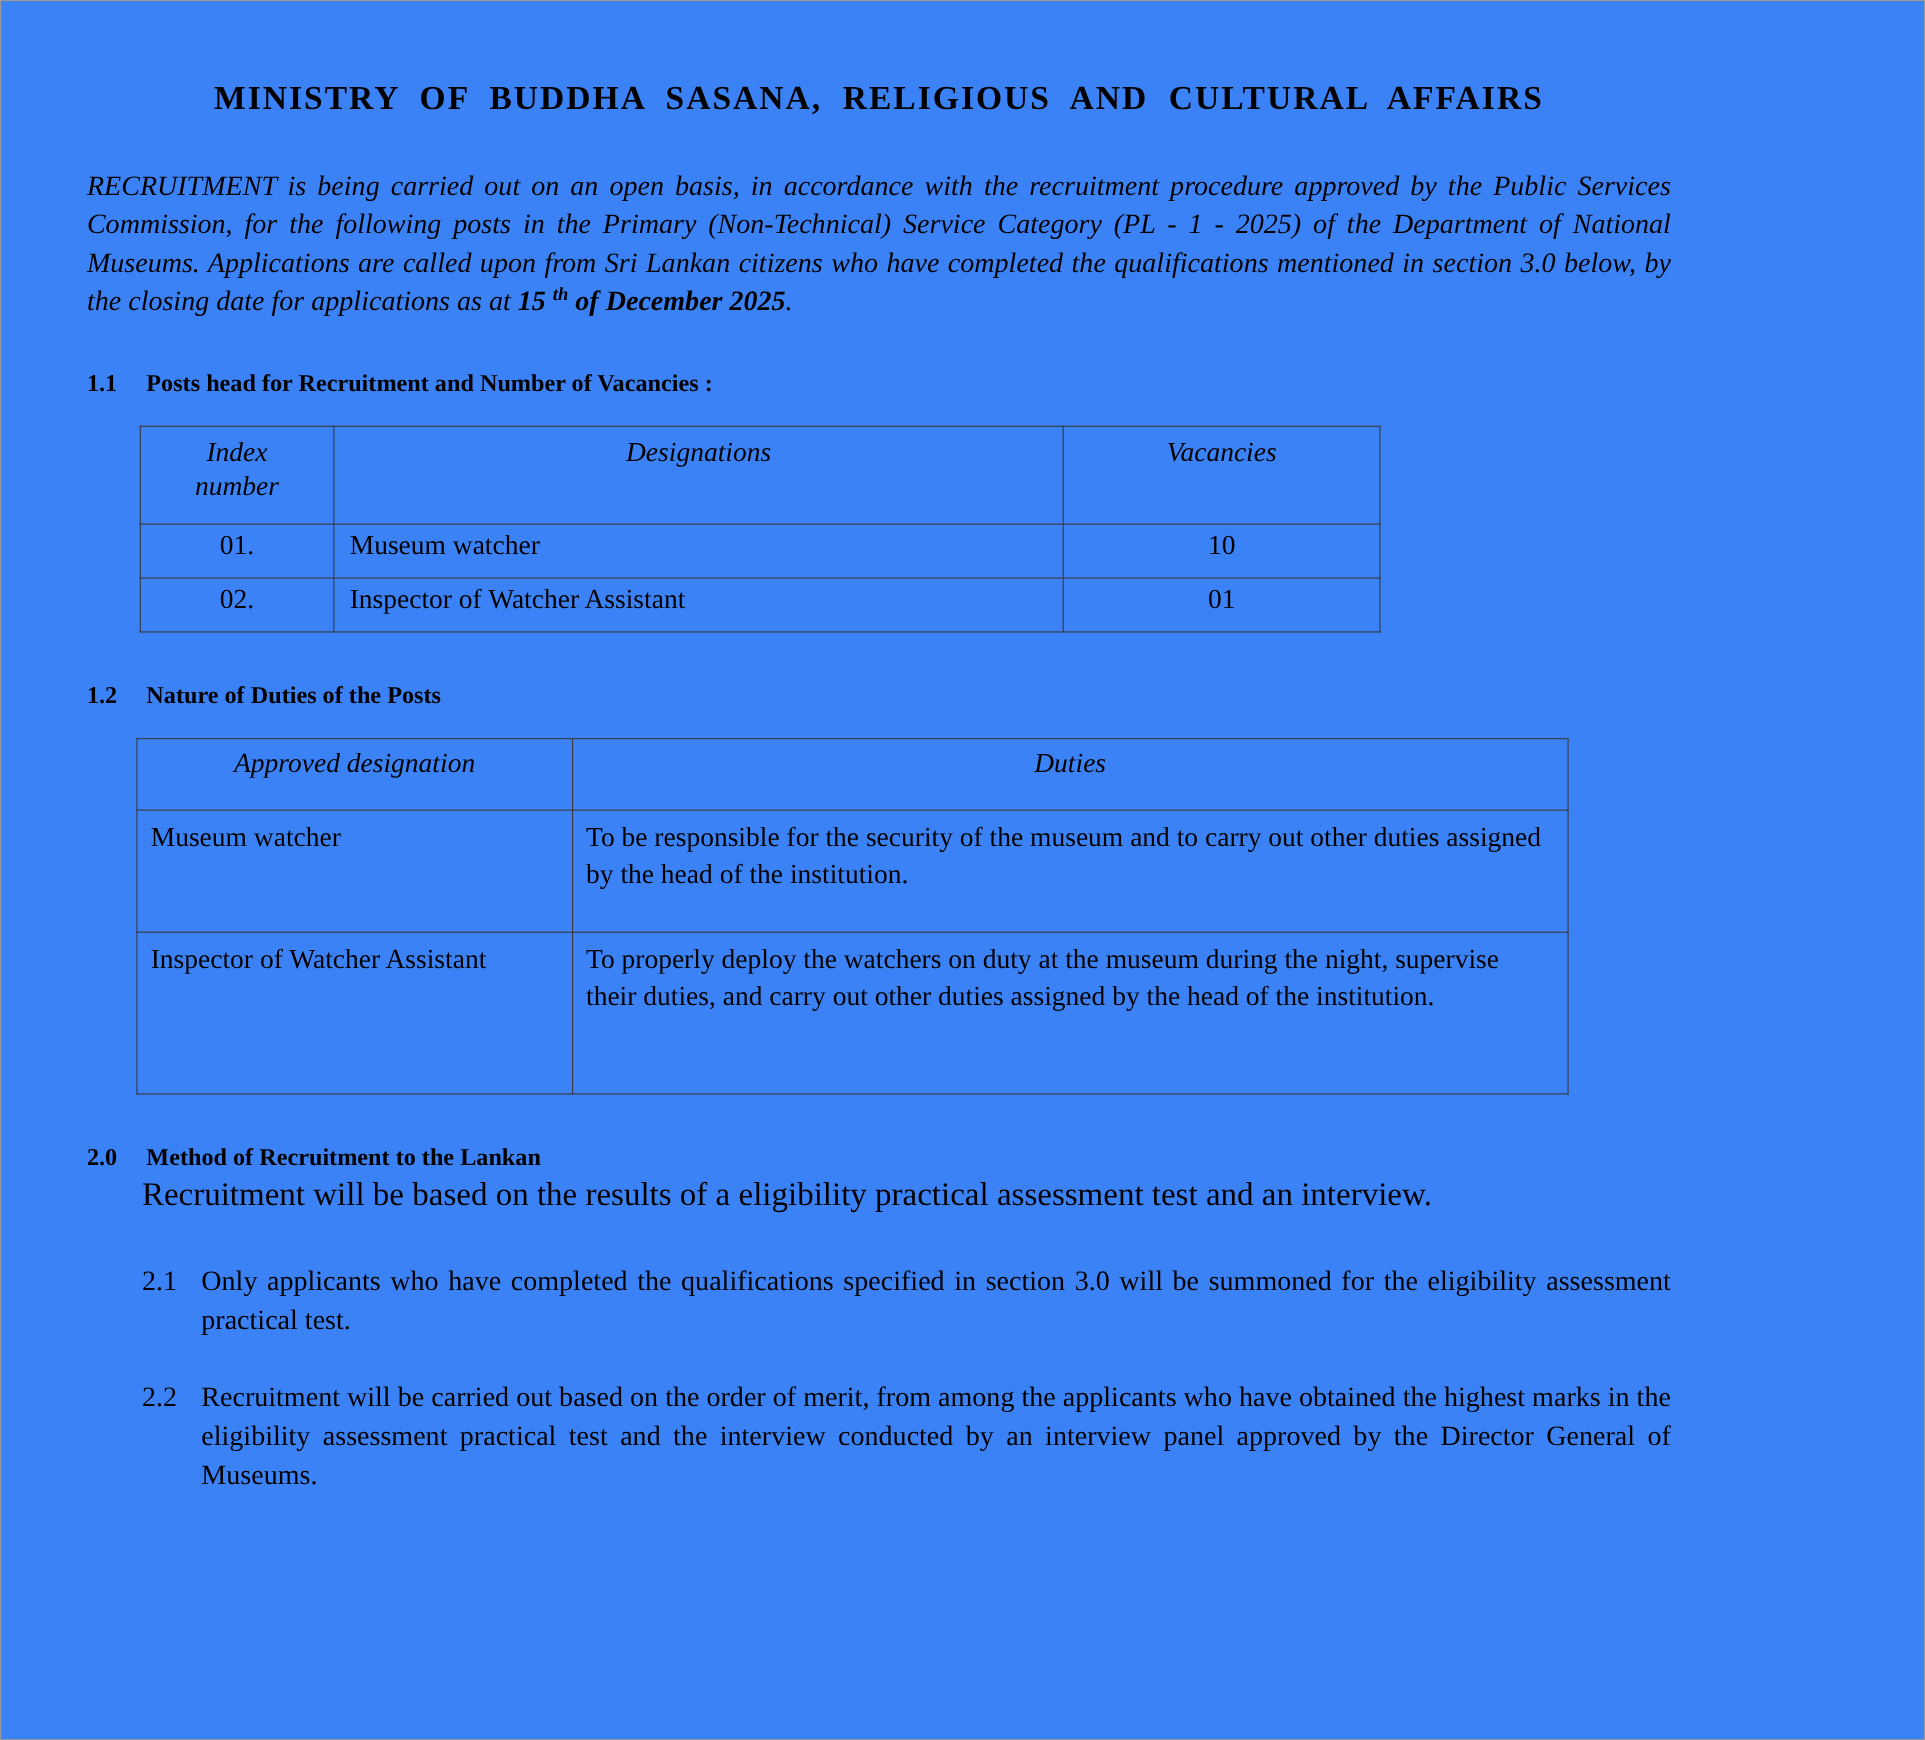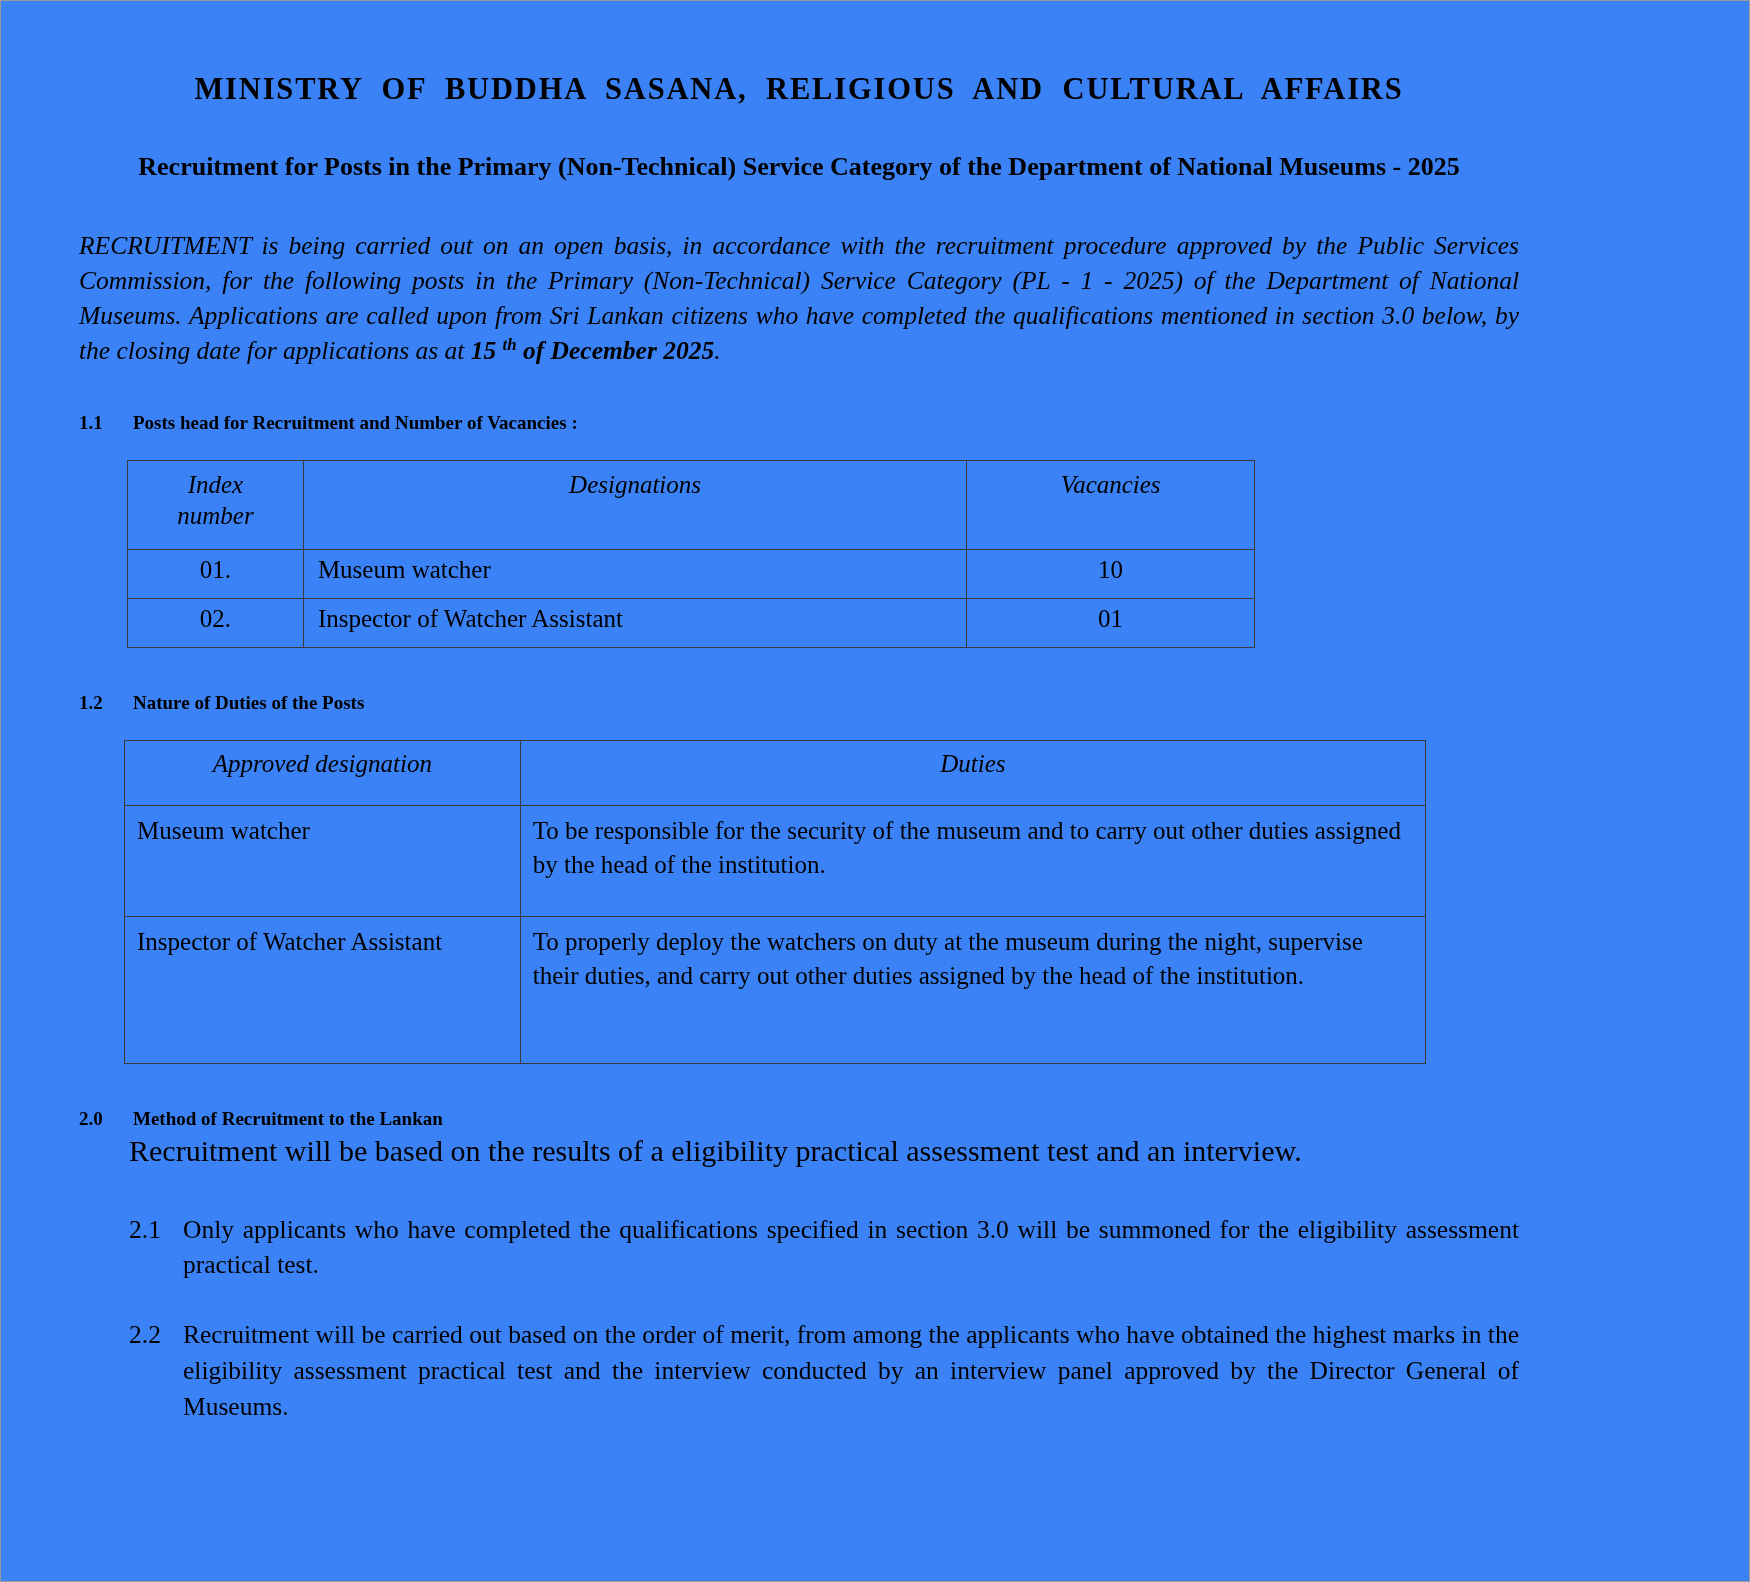--- a/index.html
+++ b/index.html
@@ -57,21 +57,21 @@
   }
   .intro b { font-weight: bold; }
   sup.ord {
     font-size: 0.66em;
     vertical-align: super;
     line-height: 0;
   }
 
   
   .sec-head {
-    font-size: 19px;
+    font-size: 22px;
     font-weight: bold;
     margin-top: 44px;
     display: flex;
   }
   .sec-head .num {
     min-width: 54px;
     flex: 0 0 auto;
   }
   .sec-head .txt { flex: 1 1 auto; }
 
@@ -148,21 +148,20 @@
   }
 </style>
 </head>
 <body>
 
 <div id="page">
   <div class="content">
 
     <div class="ministry-title">MINISTRY  OF  BUDDHA  SASANA,  RELIGIOUS  AND  CULTURAL  AFFAIRS</div>
 
-    <div class="doc-subtitle">Recruitment for Posts in the Primary (Non-Technical) Service Category of the Department of National Museums - 2025</div>
 
     <p class="intro"><span>RECRUITMENT is being carried out on an open basis, in accordance with the recruitment procedure approved by the Public Services Commission, for the following posts in the Primary (Non-Technical) Service Category (PL - 1 - 2025) of the Department of National Museums. Applications are called upon  from Sri Lankan citizens who have completed the qualifications mentioned in section 3.0 below, by the closing date for applications as at </span><b>15</b>&nbsp;<b><sup class="ord">th</sup></b><b> of December 2025</b><span>.</span></p>
 
     <div class="sec-head">
       <span class="num">1.1</span>
       <span class="txt">Posts head for Recruitment and Number of Vacancies :</span>
     </div>
 
     <div class="tbl-wrap">
       <table id="tbl-vacancies">

